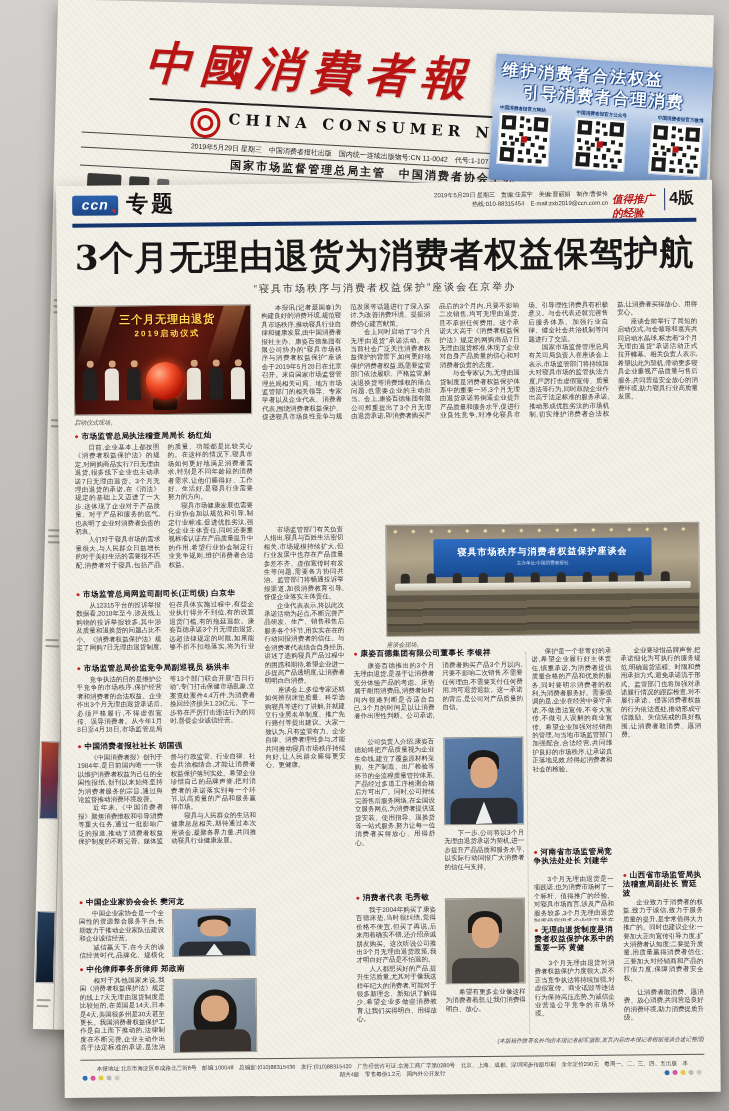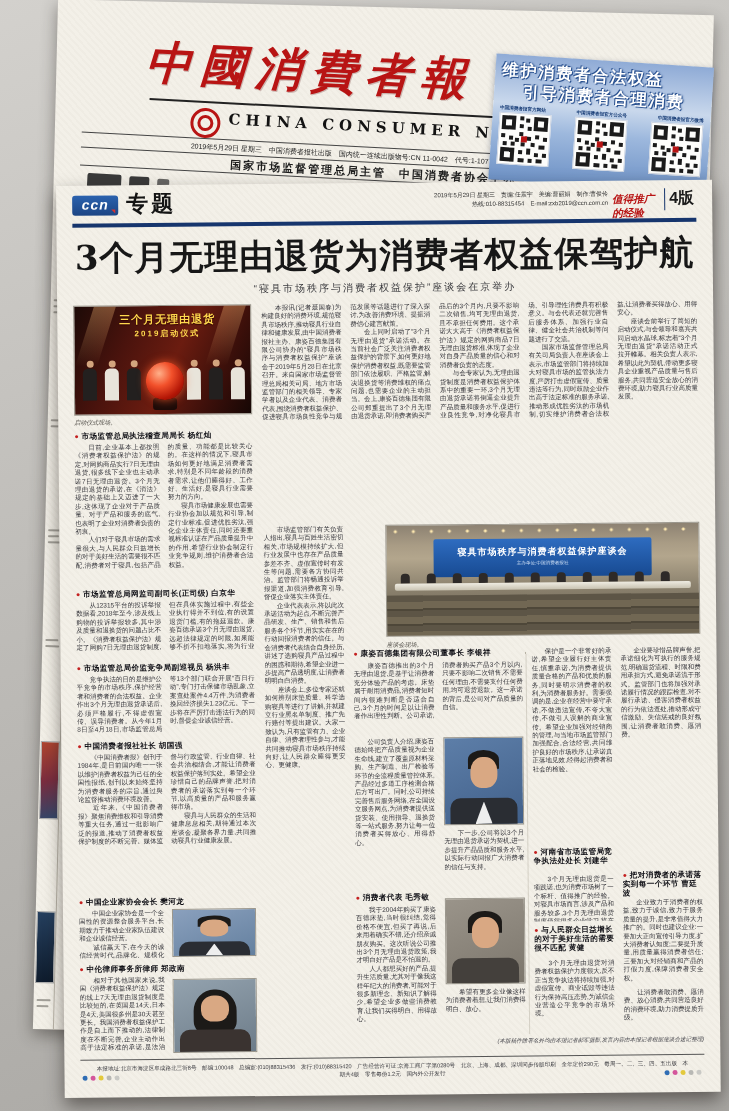--- a/index.html
+++ b/index.html
@@ -327,25 +327,25 @@
       <div class="bgd" style="background:linear-gradient(160deg,#9a948a,#7c766c)"></div>
       <div class="hair" style="height:26%;width:44%"></div>
         <div class="face"></div>
         <div class="body" style="background:#44403c"></div>
     </div>
     <div class="abs body-text" style="left:382px;top:806px;width:80px;height:44px">　　希望有更多企业像这样为消费者着想,让我们消费得明白、放心。</div>
 
     <div class="abs body-text" style="left:471px;top:466px;width:80px;height:196px">　　保护是一个非常好的承诺,希望企业履行好主体责任,慎重承诺,为消费者提供质量合格的产品和优质的服务,同时要明示消费者的权利,为消费者服务好。需要强调的是,企业在经营中要守承诺,不做违法宣传,不夸大宣传,不做引人误解的商业宣传。希望企业加强对经销商的管理,与当地市场监管部门加强配合,合法经营,共同维护良好的市场秩序,让承诺真正落地见效,经得起消费者和社会的检验。</div>
     <div class="abs sec-h wrap" style="left:471px;top:666px;width:80px">河南省市场监管局竞争执法处处长 刘建华</div>
     <div class="abs body-text" style="left:471px;top:694px;width:80px;height:46px">　　3个月无理由退货是一项践诺,也为消费市场树了一个标杆、值得推广的经验。对寝具市场而言,涉及产品和服务较多,3个月无理由退货制度值得很多企业学习,将在全省范围内加强消费环境建设,营造安全放心的消费环境。</div>
-    <div class="abs sec-h wrap" style="left:471px;top:744px;width:80px">与人民群众日益增长的对于美好生活的需要很不匹配 黄健</div>
+    <div class="abs sec-h wrap" style="left:471px;top:744px;width:80px">无理由退货制度是消费者权益保护体系中的重要一环 黄健</div>
     <div class="abs body-text" style="left:471px;top:778px;width:80px;height:74px">　　3个月无理由退货对消费者权益保护力度很大,反不正当竞争执法将持续加强,对虚假宣传、商业诋毁等违法行为保持高压态势,为诚信企业营造公平竞争的市场环境。</div>
 
     <div class="abs body-text" style="left:560px;top:466px;width:80px;height:220px">　　企业要珍惜品牌声誉,把承诺细化为可执行的服务规范,明确退货流程、时限和费用承担方式,避免承诺流于形式。监管部门也将加强对承诺履行情况的跟踪检查,对不履行承诺、侵害消费者权益的行为依法查处,推动形成守信激励、失信惩戒的良好氛围,让消费者敢消费、愿消费。</div>
-    <div class="abs sec-h wrap" style="left:560px;top:690px;width:80px">把对消费者的承诺落实到每一个环节 曹廷波</div>
+    <div class="abs sec-h wrap" style="left:560px;top:690px;width:80px">山西省市场监管局执法稽查局副处长 曹廷波</div>
     <div class="abs body-text" style="left:560px;top:718px;width:80px;height:86px">　　企业致力于消费者的权益,致力于诚信,致力于服务质量的提升,是非常值得大力推广的。同时也建议企业:一要加大正向宣传引导力度,扩大消费者认知度;二要提升质量,用质量赢得消费者信任;三要加大对经销商和产品的打假力度,保障消费者安全权。</div>
     <div class="abs body-text" style="left:560px;top:808px;width:80px;height:42px">　　让消费者敢消费、愿消费、放心消费,共同营造良好的消费环境,助力消费提质升级。</div>
 
     <div class="vdiv" style="left:465px;top:470px;height:382px"></div>
 
     <div class="abs credit" style="left:382px;top:856px;width:258px">(本版稿件除署名外均由本报记者郝军摄影,发言内容由本报记者根据座谈会速记整理)</div>
 
     <div class="foot-rule"></div>
     <div class="footer-line">本报地址:北京市海淀区阜成路北三街8号　邮编:100048　总编室:(010)88315436　发行:(010)88315420　广告经营许可证:京海工商广字第0280号　北京、上海、成都、深圳同步传版印刷　全年定价290元　每周一、二、三、四、五出版　本期共4版　零售每份1.2元　国内外公开发行</div>
     <div class="dots" style="left:18px">

